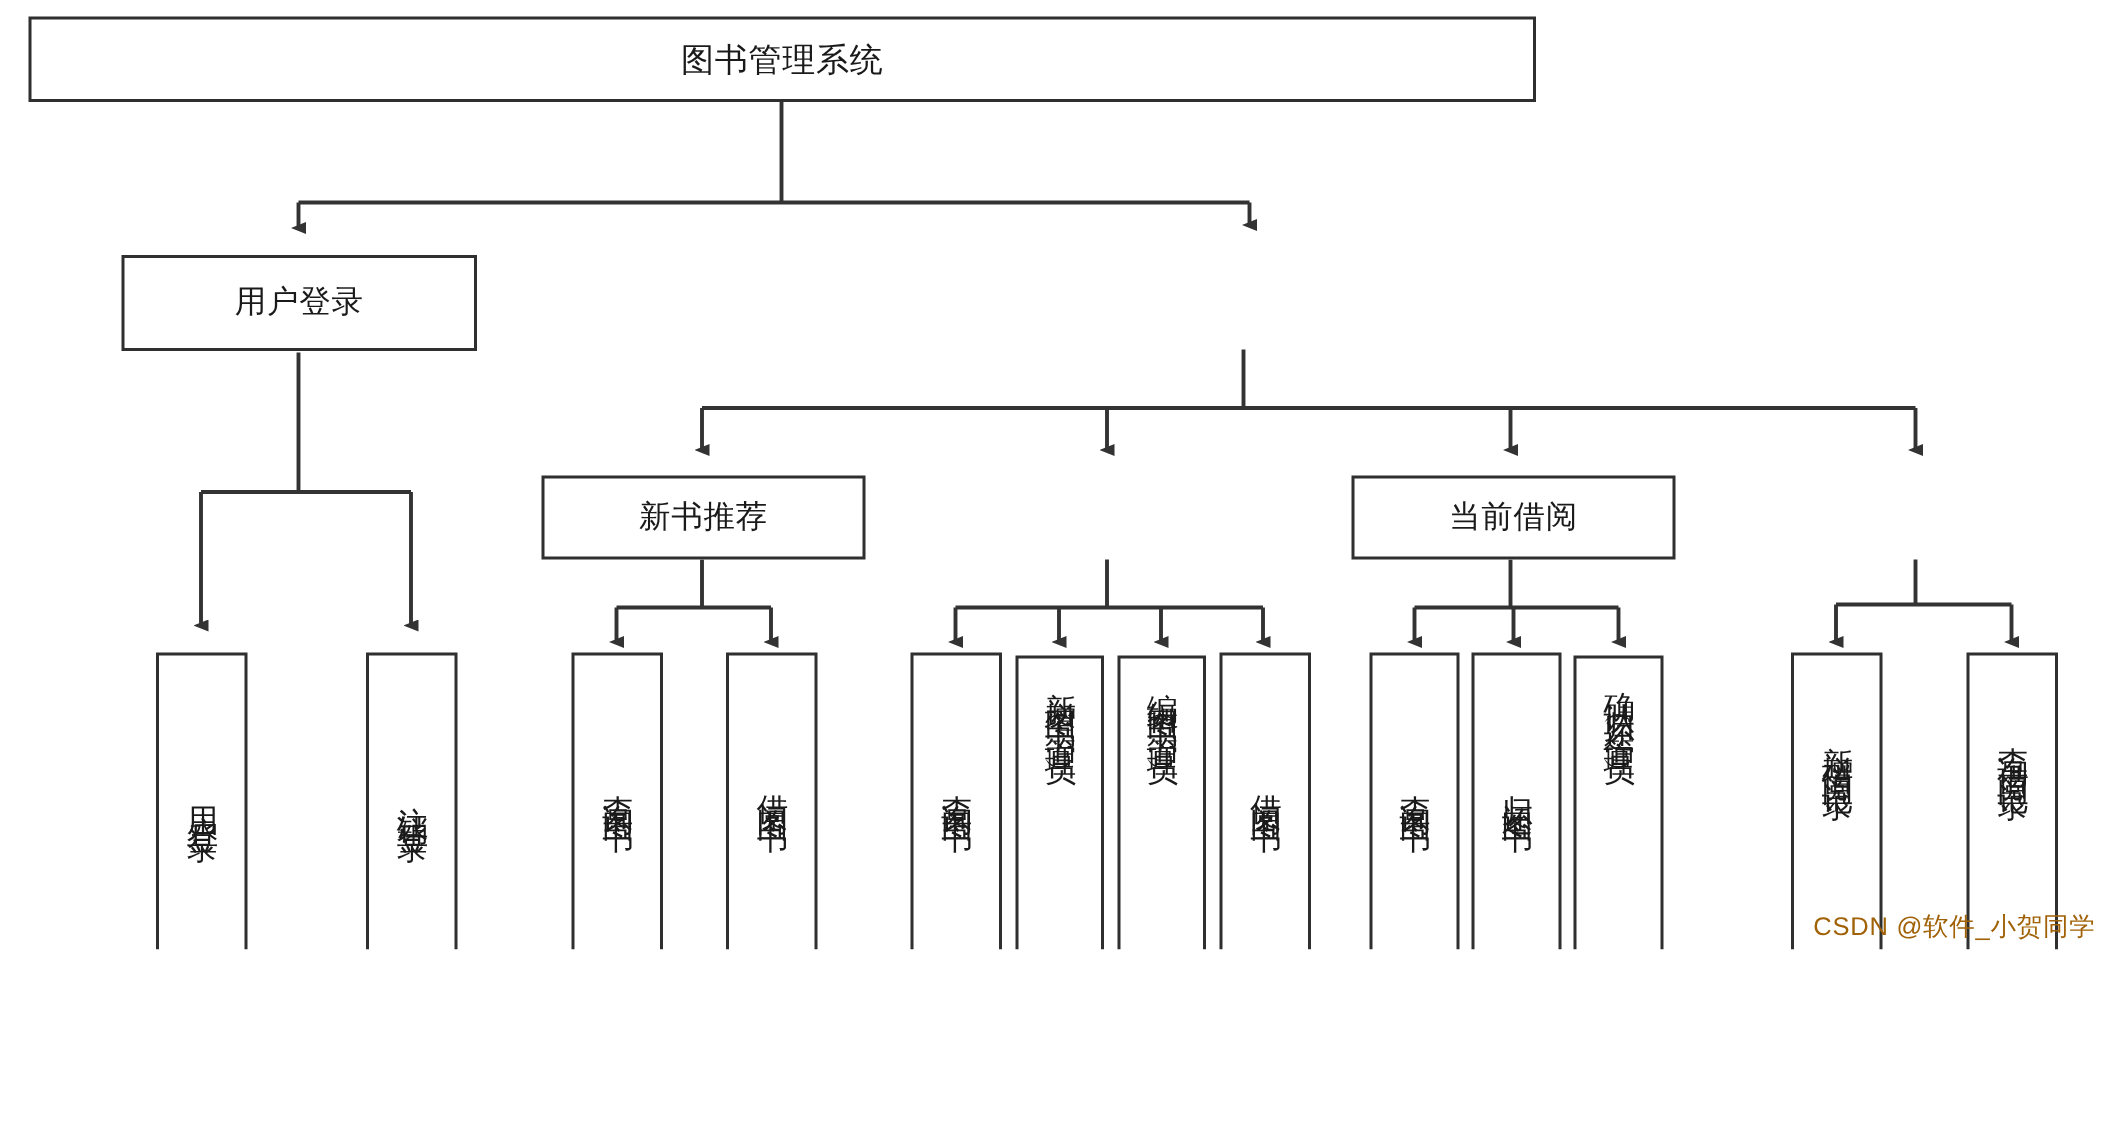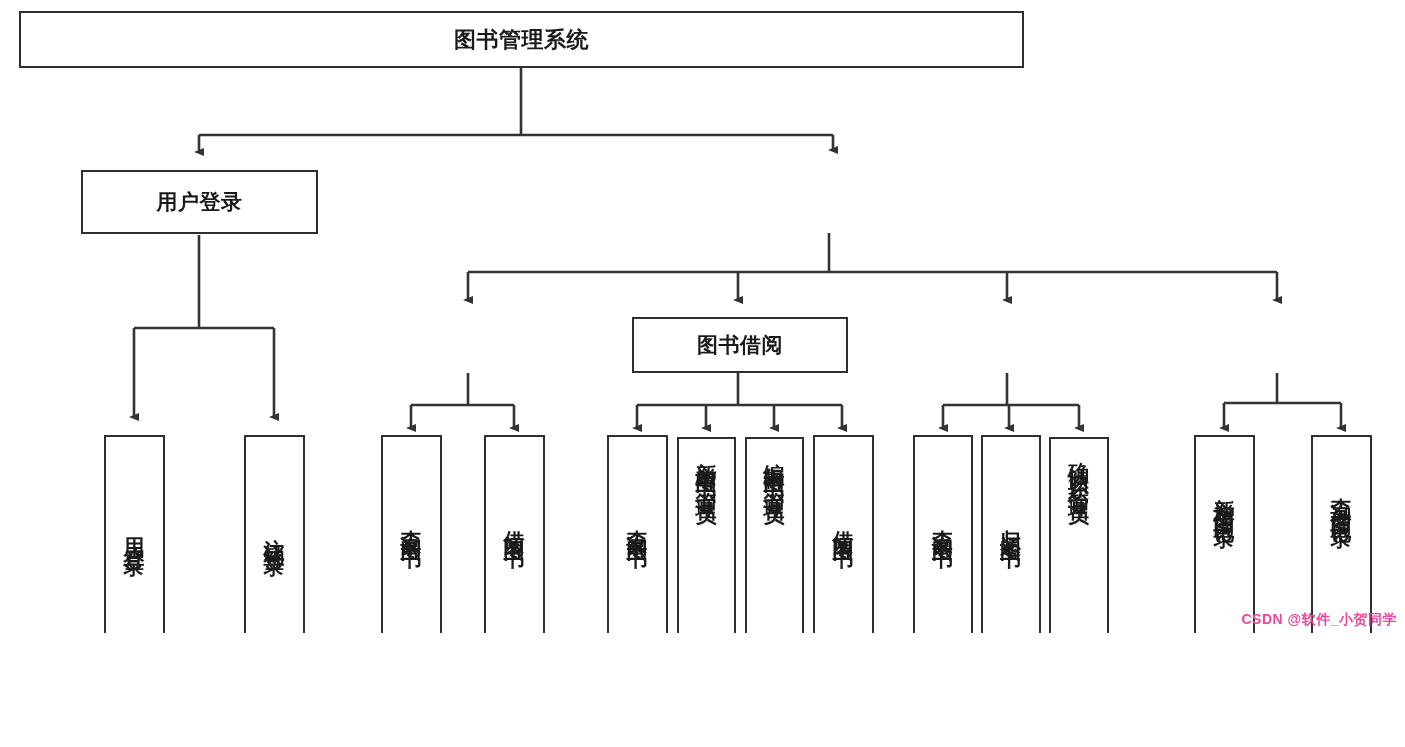--- a/index.html
+++ b/index.html
@@ -9,21 +9,20 @@
   }
   body {
     font-family: "Liberation Sans", "DejaVu Sans", sans-serif;
   }
   #diagram-root {
     position: relative;
     width: 1405px;
     height: 633px;
     background: #ffffff;
     overflow: hidden;
-    font-weight: bold;
   }
   #edges-layer {
     position: absolute;
     left: 0;
     top: 0;
     width: 1405px;
     height: 747px;
   }
   .node {
     position: absolute;
@@ -54,22 +53,22 @@
     writing-mode: vertical-rl;
     text-orientation: upright;
     letter-spacing: 6px;
     line-height: 1;
     white-space: nowrap;
   }
   #watermark {
     position: absolute;
     right: 8px;
     bottom: 4px;
-    font-size: 14px;
-    color: #ec4899;
+    font-size: 17px;
+    color: #a16207;
     letter-spacing: 0.5px;
     z-index: 5;
     white-space: nowrap;
   }
 </style>
 </head>
 <body>
 
 <div id="diagram-root">
 
@@ -124,22 +123,25 @@
   </svg>
 
   <div class="node level1" style="left:19px; top:11px; width:1005px; height:57px;">
     <span class="node-label">图书管理系统</span>
   </div>
 
   <div class="node level2" style="left:81px; top:170px; width:237px; height:64px;">
     <span class="node-label">用户登录</span>
   </div>
 
-  <div class="node level3" style="left:632px; top:317px; width:216px; height:56px;">
-    <span class="node-label">图书借阅</span>
+  <div class="node level3" style="left:361px; top:317px; width:216px; height:56px;">
+    <span class="node-label">新书推荐</span>
+  </div>
+  <div class="node level3" style="left:901px; top:317px; width:216px; height:56px;">
+    <span class="node-label">当前借阅</span>
   </div>
 
   <div class="node leaf" style="left:104px; top:435px; width:61px; height:300px; padding-top:84px;">
     <span class="node-label">用户登录</span>
   </div>
   <div class="node leaf" style="left:244px; top:435px; width:61px; height:300px; padding-top:84px;">
     <span class="node-label">注销登录</span>
   </div>
 
   <div class="node leaf" style="left:381px; top:435px; width:61px; height:300px; padding-top:76px;">

